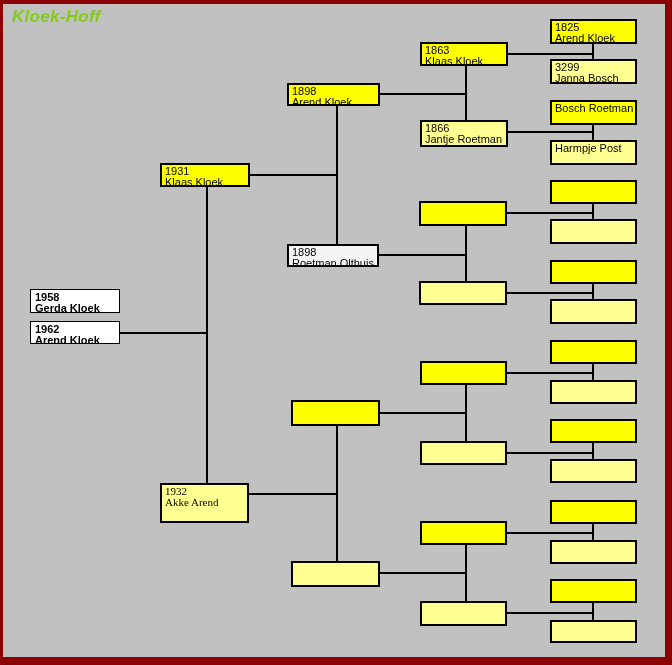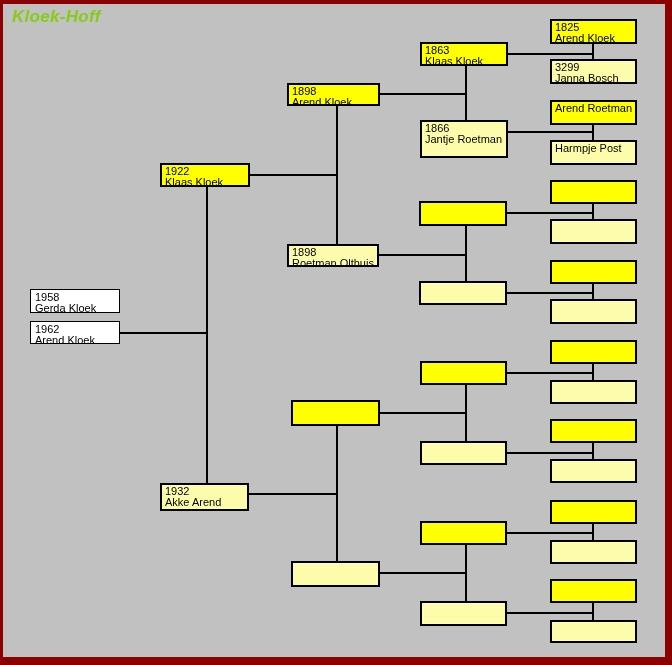--- a/index.html
+++ b/index.html
@@ -27,21 +27,21 @@
     padding:1px 16px 0 3px;
     font-size:11px;line-height:10.5px;color:#000;
     cursor:default;
   }
   .pbox.yellow{background-color:var(--yellow,#ffff00);}
   .pbox.pale{
     background-color:var(--pale,#ffff8f);
     background-image:conic-gradient(#ffffff 0 25%, rgba(0,0,0,0) 0 100%);
     background-size:2px 2px;
   }
-  .pbox.white{background-color:#ffffff;border-width:1px;padding:2px 0 0 4px;}
+  .pbox.white{background-color:#ffffff;border-width:1px;padding:2px 0 0 4px;font-weight:bold;}
   .yr,.nm{white-space:nowrap;}
   .connector{
     position:absolute;
     background:#000;
   }
 </style>
 </head>
 <body>
 
 <div id="stage" style="--frame: #8b0000; --bg: #c1c1c1; --yellow: #ffff00; --pale: #ffff8f;">
@@ -50,24 +50,24 @@
 
 <div class="pbox white" style="left: 30px; top: 289px; width: 90px; height: 24px;">
       <div class="yr">1958</div>
       <div class="nm">Gerda Kloek</div>
     </div>
     <div class="pbox white" style="left: 30px; top: 321px; width: 90px; height: 23px;">
       <div class="yr">1962</div>
       <div class="nm">Arend Kloek</div>
     </div>
     <div class="pbox yellow" style="left: 160px; top: 163px; width: 90px; height: 24px;">
-      <div class="yr">1922</div>
+      <div class="yr">1931</div>
       <div class="nm">Klaas Kloek</div>
     </div>
-    <div class="pbox pale" style="left: 160px; top: 483px; width: 89px; height: 28px;">
+    <div class="pbox pale" style="left: 160px; top: 483px; width: 89px; height: 40px; font-family: Liberation Serif, serif;">
       <div class="yr">1932</div>
       <div class="nm">Akke Arend</div>
     </div>
     <div class="pbox yellow" style="left: 287px; top: 83px; width: 93px; height: 23px;">
       <div class="yr">1898</div>
       <div class="nm">Arend Kloek</div>
     </div>
     <div class="pbox pale" style="left: 287px; top: 244px; width: 92px; height: 23px;">
       <div class="yr">1898</div>
       <div class="nm">Roetman Olthuis</div>
@@ -77,21 +77,21 @@
       <div class="nm"></div>
     </div>
     <div class="pbox pale" style="left: 291px; top: 561px; width: 89px; height: 26px;">
       <div class="yr"></div>
       <div class="nm"></div>
     </div>
     <div class="pbox yellow" style="left: 420px; top: 42px; width: 88px; height: 24px;">
       <div class="yr">1863</div>
       <div class="nm">Klaas Kloek</div>
     </div>
-    <div class="pbox pale" style="left: 420px; top: 120px; width: 88px; height: 38px;">
+    <div class="pbox pale" style="left: 420px; top: 120px; width: 88px; height: 27px;">
       <div class="yr">1866</div>
       <div class="nm">Jantje Roetman</div>
     </div>
     <div class="pbox yellow" style="left: 419px; top: 201px; width: 88px; height: 25px;">
       <div class="yr"></div>
       <div class="nm"></div>
     </div>
     <div class="pbox pale" style="left: 419px; top: 281px; width: 88px; height: 24px;">
       <div class="yr"></div>
       <div class="nm"></div>
@@ -115,21 +115,21 @@
     <div class="pbox yellow" style="left: 550px; top: 19px; width: 87px; height: 25px;">
       <div class="yr">1825</div>
       <div class="nm">Arend Kloek</div>
     </div>
     <div class="pbox pale" style="left: 550px; top: 59px; width: 87px; height: 25px;">
       <div class="yr">3299</div>
       <div class="nm">Janna Bosch</div>
     </div>
     <div class="pbox yellow" style="left: 550px; top: 100px; width: 87px; height: 25px;">
       <div class="yr"></div>
-      <div class="nm">Arend Roetman</div>
+      <div class="nm">Bosch Roetman</div>
     </div>
     <div class="pbox pale" style="left: 550px; top: 140px; width: 87px; height: 25px;">
       <div class="yr"></div>
       <div class="nm">Harmpje Post</div>
     </div>
     <div class="pbox yellow" style="left: 550px; top: 180px; width: 87px; height: 24px;">
       <div class="yr"></div>
       <div class="nm"></div>
     </div>
     <div class="pbox pale" style="left: 550px; top: 219px; width: 87px; height: 25px;">

